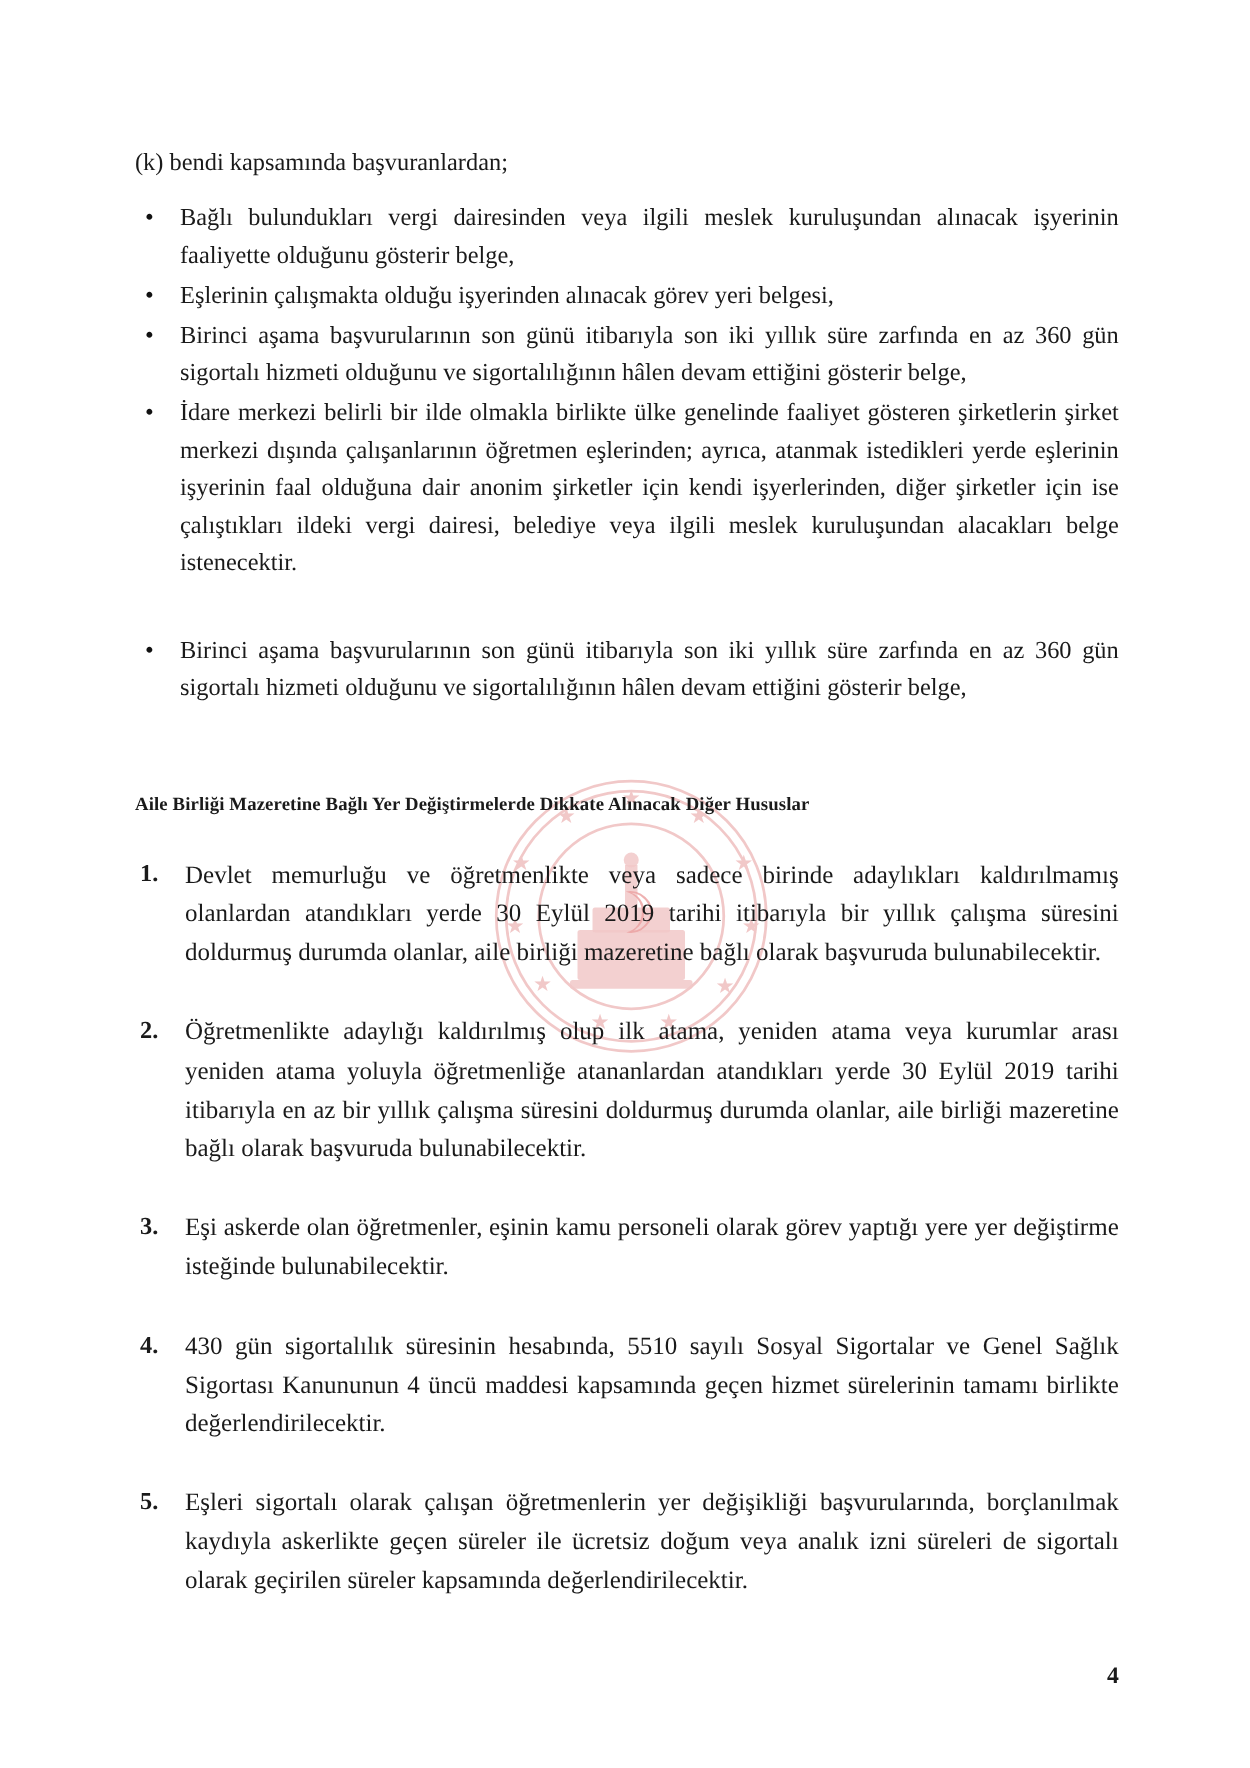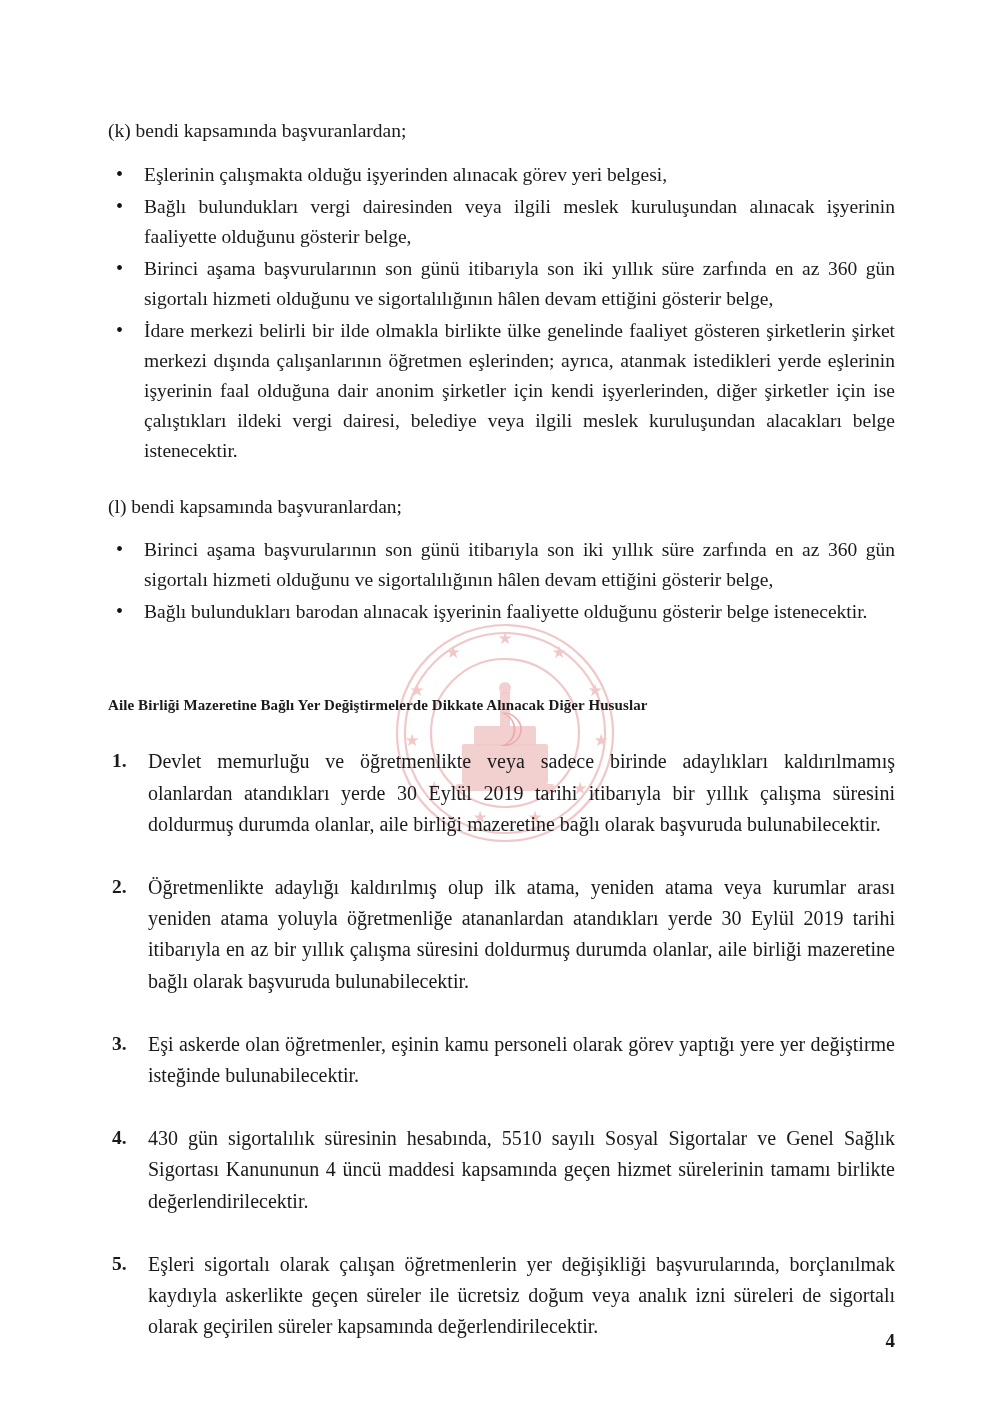--- a/index.html
+++ b/index.html
@@ -147,33 +147,31 @@
     <text x="115" y="128" font-family="'DejaVu Sans', sans-serif" font-size="46" fill="#e06b6b" text-anchor="middle" opacity="0.85">☽</text>
   </svg>
 
   <div class="content">
 
     <p class="para lead">(k) bendi kapsamında başvuranlardan;</p>
 
     <div class="gap-1"></div>
 
     <ul class="bullets">
+      <li>Bağlı bulundukları vergi dairesinden veya ilgili meslek kuruluşundan alınacak işyerinin faaliyette olduğunu gösterir belge,</li>
       <li>Eşlerinin çalışmakta olduğu işyerinden alınacak görev yeri belgesi,</li>
-      <li>Bağlı bulundukları vergi dairesinden veya ilgili meslek kuruluşundan alınacak işyerinin faaliyette olduğunu gösterir belge,</li>
       <li>Birinci aşama başvurularının son günü itibarıyla son iki yıllık süre zarfında en az 360 gün sigortalı hizmeti olduğunu ve sigortalılığının hâlen devam ettiğini gösterir belge,</li>
       <li>İdare merkezi belirli bir ilde olmakla birlikte ülke genelinde faaliyet gösteren şirketlerin şirket merkezi dışında çalışanlarının öğretmen eşlerinden; ayrıca, atanmak istedikleri yerde  eşlerinin işyerinin faal olduğuna dair anonim şirketler için kendi işyerlerinden, diğer şirketler için ise çalıştıkları ildeki vergi dairesi, belediye veya ilgili meslek kuruluşundan alacakları belge istenecektir.</li>
     </ul>
 
-    <p class="para lead">(l) bendi kapsamında başvuranlardan;</p>
 
     <div class="gap-1"></div>
 
     <ul class="bullets">
       <li>Birinci aşama başvurularının son günü itibarıyla son iki yıllık süre zarfında en az 360 gün sigortalı hizmeti olduğunu ve sigortalılığının hâlen devam ettiğini gösterir belge,</li>
-      <li>Bağlı bulundukları barodan alınacak işyerinin faaliyette olduğunu gösterir belge istenecektir.</li>
     </ul>
 
     <div class="gap-2"></div>
 
     <h2 class="section-title">Aile Birliği Mazeretine Bağlı Yer Değiştirmelerde Dikkate Alınacak Diğer Hususlar</h2>
 
     <ol class="numbered">
       <li>Devlet memurluğu ve öğretmenlikte veya sadece birinde adaylıkları kaldırılmamış olanlardan atandıkları yerde 30 Eylül 2019 tarihi itibarıyla bir yıllık çalışma süresini doldurmuş durumda olanlar, aile birliği mazeretine bağlı olarak başvuruda bulunabilecektir.</li>
       <li>Öğretmenlikte adaylığı kaldırılmış olup ilk atama, yeniden atama veya kurumlar arası yeniden atama yoluyla öğretmenliğe atananlardan atandıkları yerde 30 Eylül 2019 tarihi itibarıyla en az bir yıllık çalışma süresini doldurmuş durumda olanlar, aile birliği mazeretine bağlı olarak başvuruda bulunabilecektir.</li>
       <li>Eşi askerde olan öğretmenler, eşinin kamu personeli olarak görev yaptığı yere yer değiştirme isteğinde bulunabilecektir.</li>

